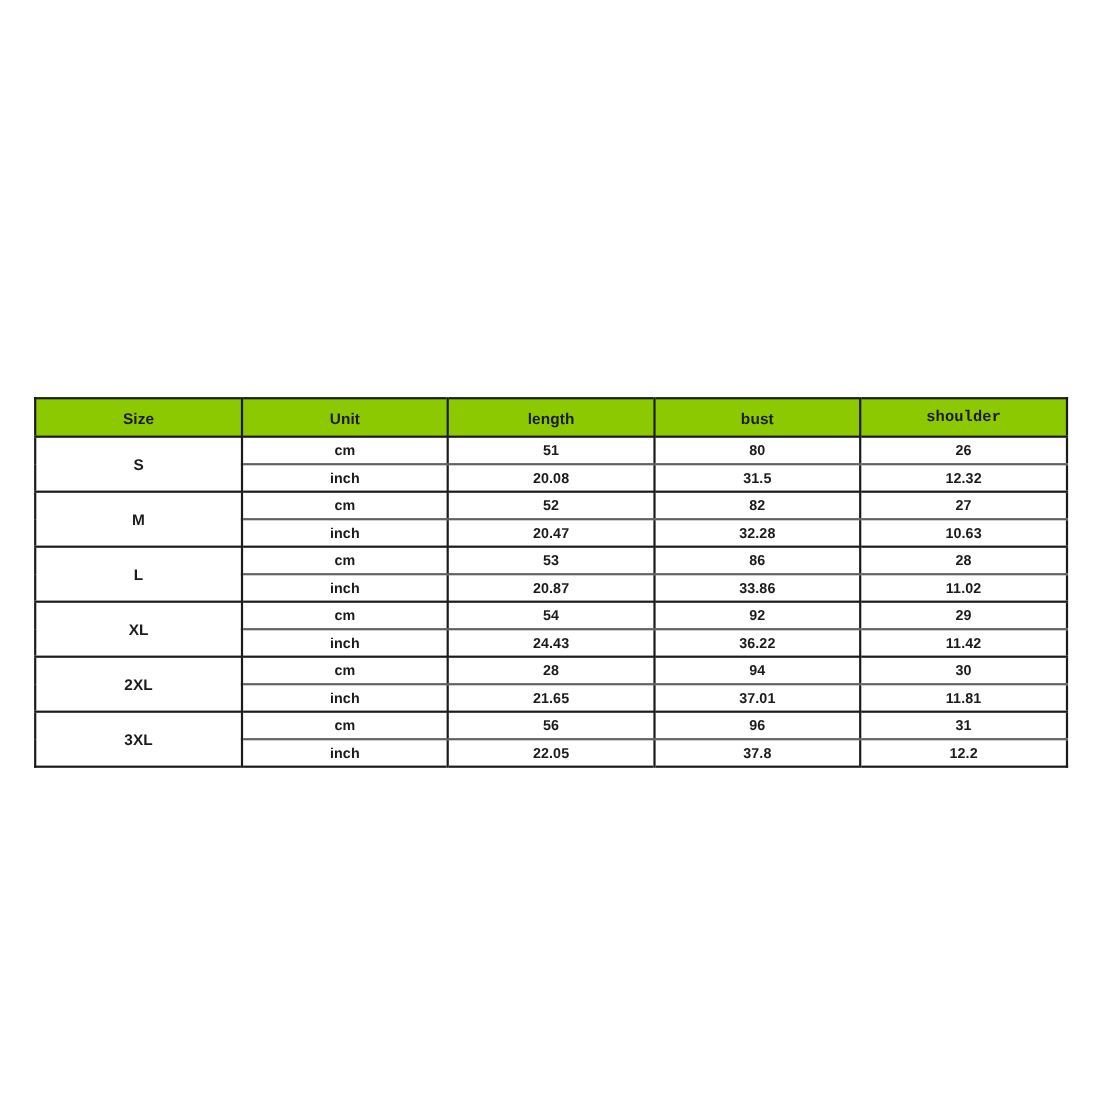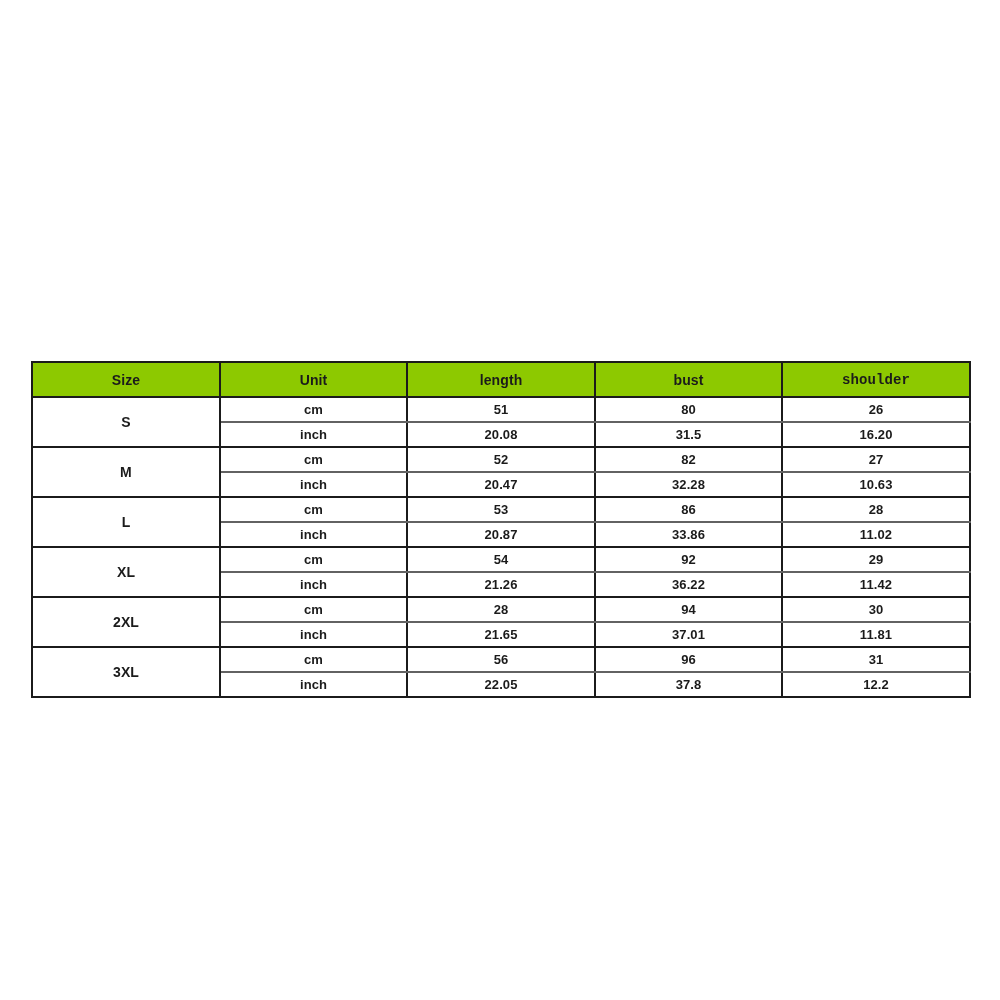--- a/index.html
+++ b/index.html
@@ -123,21 +123,21 @@
             <td class="size-cell" rowspan="2">S</td>
             <td class="unit-cell">cm</td>
             <td class="measure-cell">51</td>
             <td class="measure-cell">80</td>
             <td class="measure-cell">26</td>
           </tr>
           <tr class="row-inch">
             <td class="unit-cell">inch</td>
             <td class="measure-cell">20.08</td>
             <td class="measure-cell">31.5</td>
-            <td class="measure-cell">16.20</td>
+            <td class="measure-cell">12.32</td>
           </tr>
           <tr class="row-cm">
             <td class="size-cell" rowspan="2">M</td>
             <td class="unit-cell">cm</td>
             <td class="measure-cell">52</td>
             <td class="measure-cell">82</td>
             <td class="measure-cell">27</td>
           </tr>
           <tr class="row-inch">
             <td class="unit-cell">inch</td>
@@ -160,21 +160,21 @@
           </tr>
           <tr class="row-cm">
             <td class="size-cell" rowspan="2">XL</td>
             <td class="unit-cell">cm</td>
             <td class="measure-cell">54</td>
             <td class="measure-cell">92</td>
             <td class="measure-cell">29</td>
           </tr>
           <tr class="row-inch">
             <td class="unit-cell">inch</td>
-            <td class="measure-cell">21.26</td>
+            <td class="measure-cell">24.43</td>
             <td class="measure-cell">36.22</td>
             <td class="measure-cell">11.42</td>
           </tr>
           <tr class="row-cm">
             <td class="size-cell" rowspan="2">2XL</td>
             <td class="unit-cell">cm</td>
             <td class="measure-cell">28</td>
             <td class="measure-cell">94</td>
             <td class="measure-cell">30</td>
           </tr>

